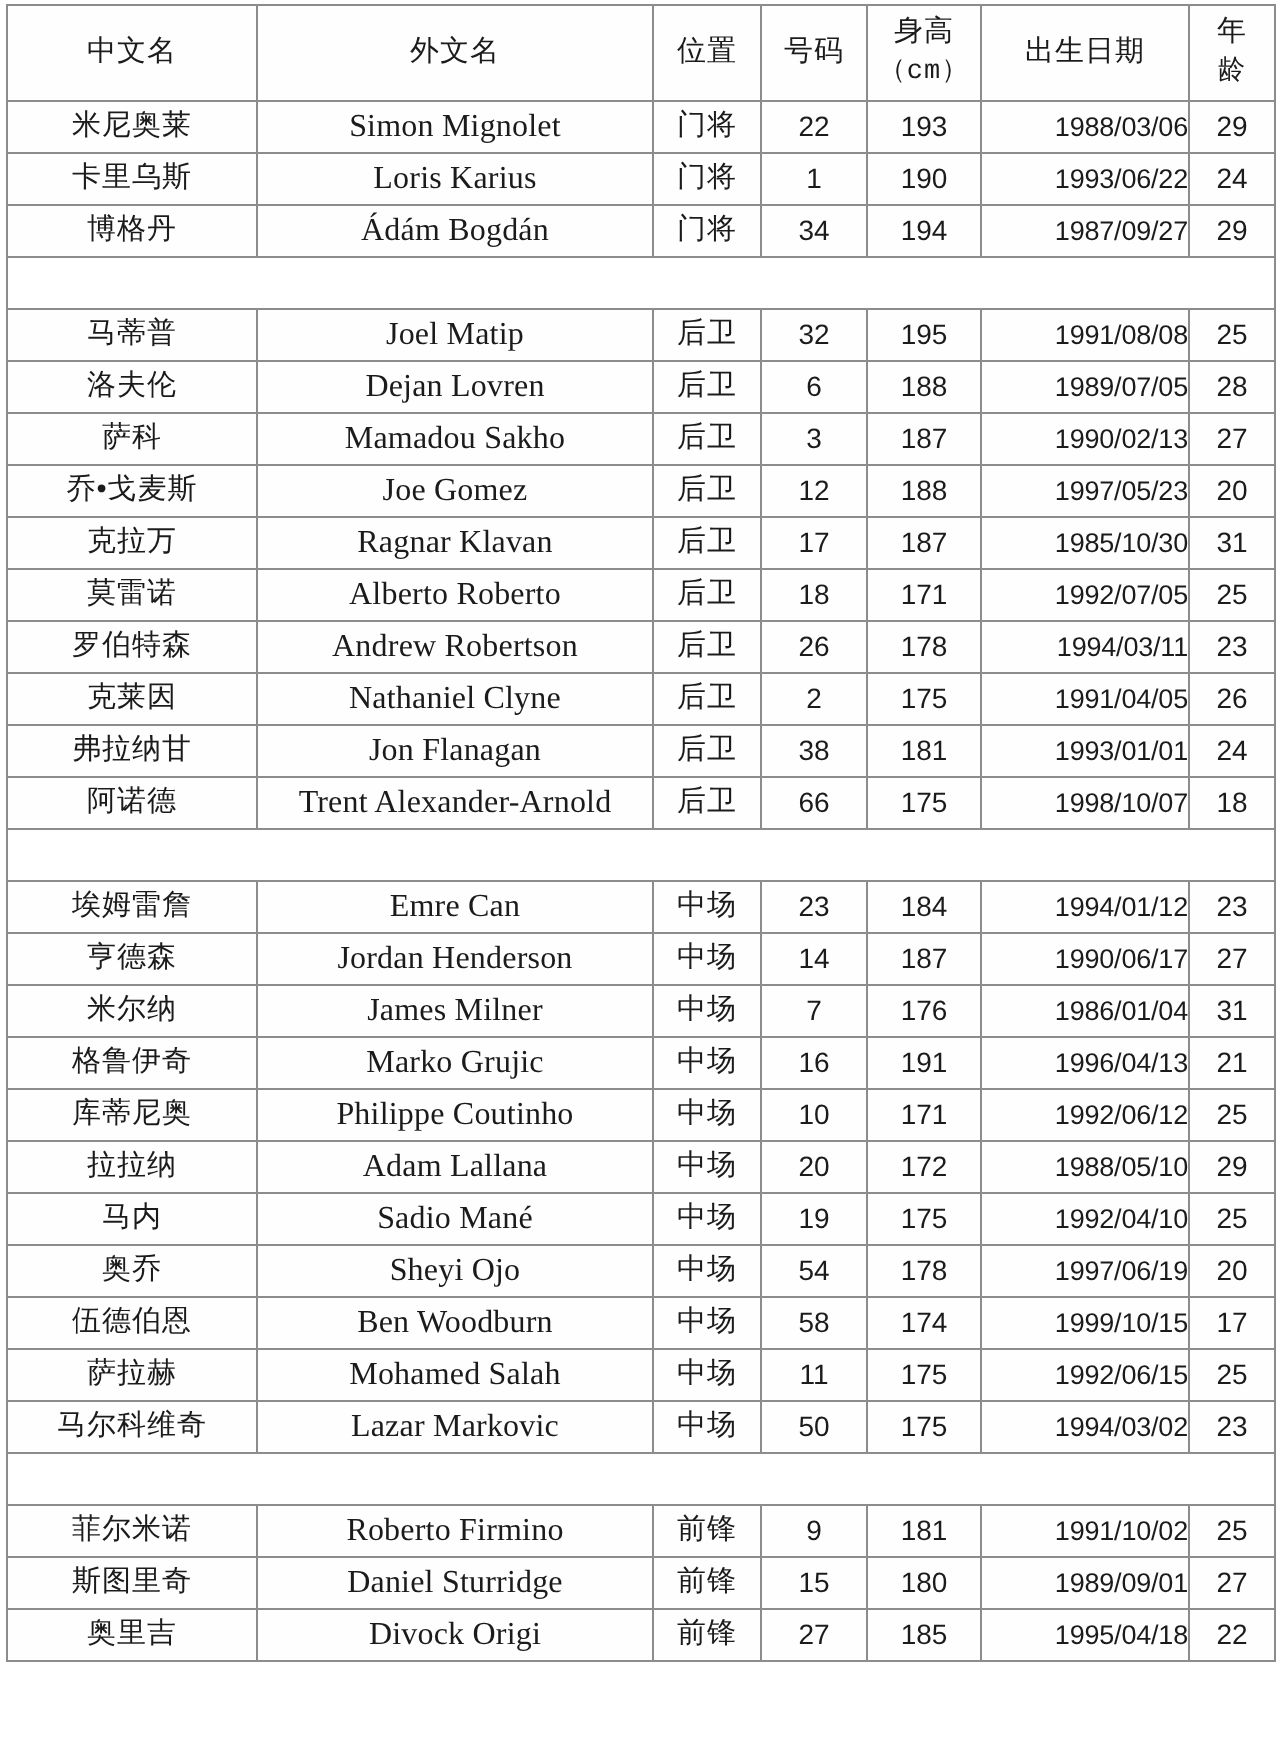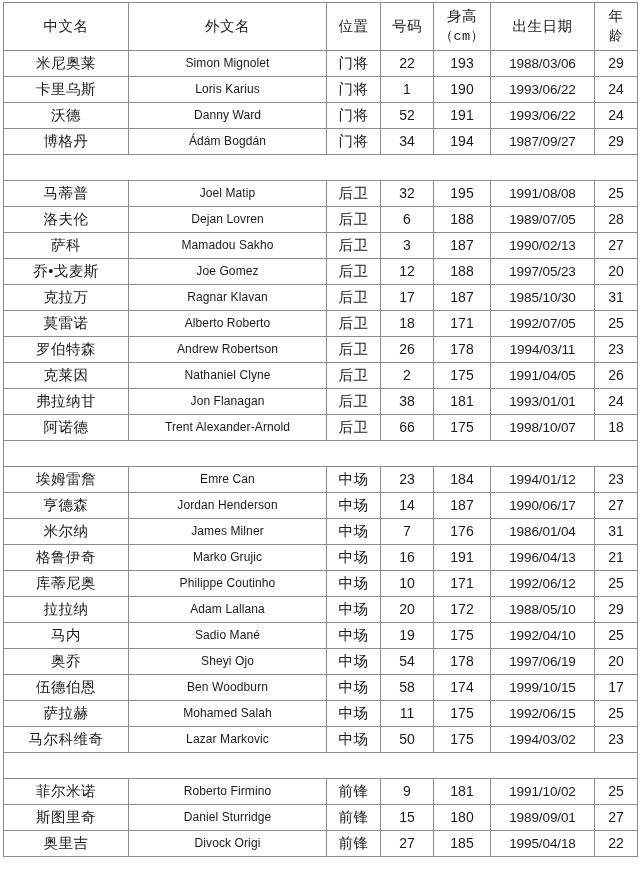--- a/index.html
+++ b/index.html
@@ -64,35 +64,37 @@
     height: 25px;
     font-size: 14px;
     line-height: 25px;
   }
   table.roster td.cn {
     font-size: 14.5px;
     letter-spacing: 0.5px;
     text-align: center;
   }
   table.roster td.fn {
-    font-size: 12px;
+    font-size: 16px;
     letter-spacing: 0.1px;
+    font-family: Liberation Serif, serif;
   }
   table.roster td.pos {
     font-size: 14.5px;
     letter-spacing: 0.5px;
   }
   table.roster td.num,
   table.roster td.ht,
   table.roster td.age {
     font-size: 14px;
   }
   table.roster td.dob {
     font-size: 13.5px;
     letter-spacing: -0.1px;
+    text-align: right;
   }
   tr.group-gap td {
     height: 17px;
     border-left: 1px solid #8c8c8c;
     border-right: 1px solid #8c8c8c;
     border-top: 1px solid #8c8c8c;
     border-bottom: 1px solid #8c8c8c;
     background: #ffffff;
   }
 </style>
@@ -140,29 +142,20 @@
         <tr>
           <td class="cn">卡里乌斯</td>
           <td class="fn">Loris Karius</td>
           <td class="pos">门将</td>
           <td class="num">1</td>
           <td class="ht">190</td>
           <td class="dob">1993/06/22</td>
           <td class="age">24</td>
         </tr>
         <tr>
-          <td class="cn">沃德</td>
-          <td class="fn">Danny Ward</td>
-          <td class="pos">门将</td>
-          <td class="num">52</td>
-          <td class="ht">191</td>
-          <td class="dob">1993/06/22</td>
-          <td class="age">24</td>
-        </tr>
-        <tr>
           <td class="cn">博格丹</td>
           <td class="fn">Ádám Bogdán</td>
           <td class="pos">门将</td>
           <td class="num">34</td>
           <td class="ht">194</td>
           <td class="dob">1987/09/27</td>
           <td class="age">29</td>
         </tr>
         <tr class="group-gap">
           <td colspan="7"></td>

